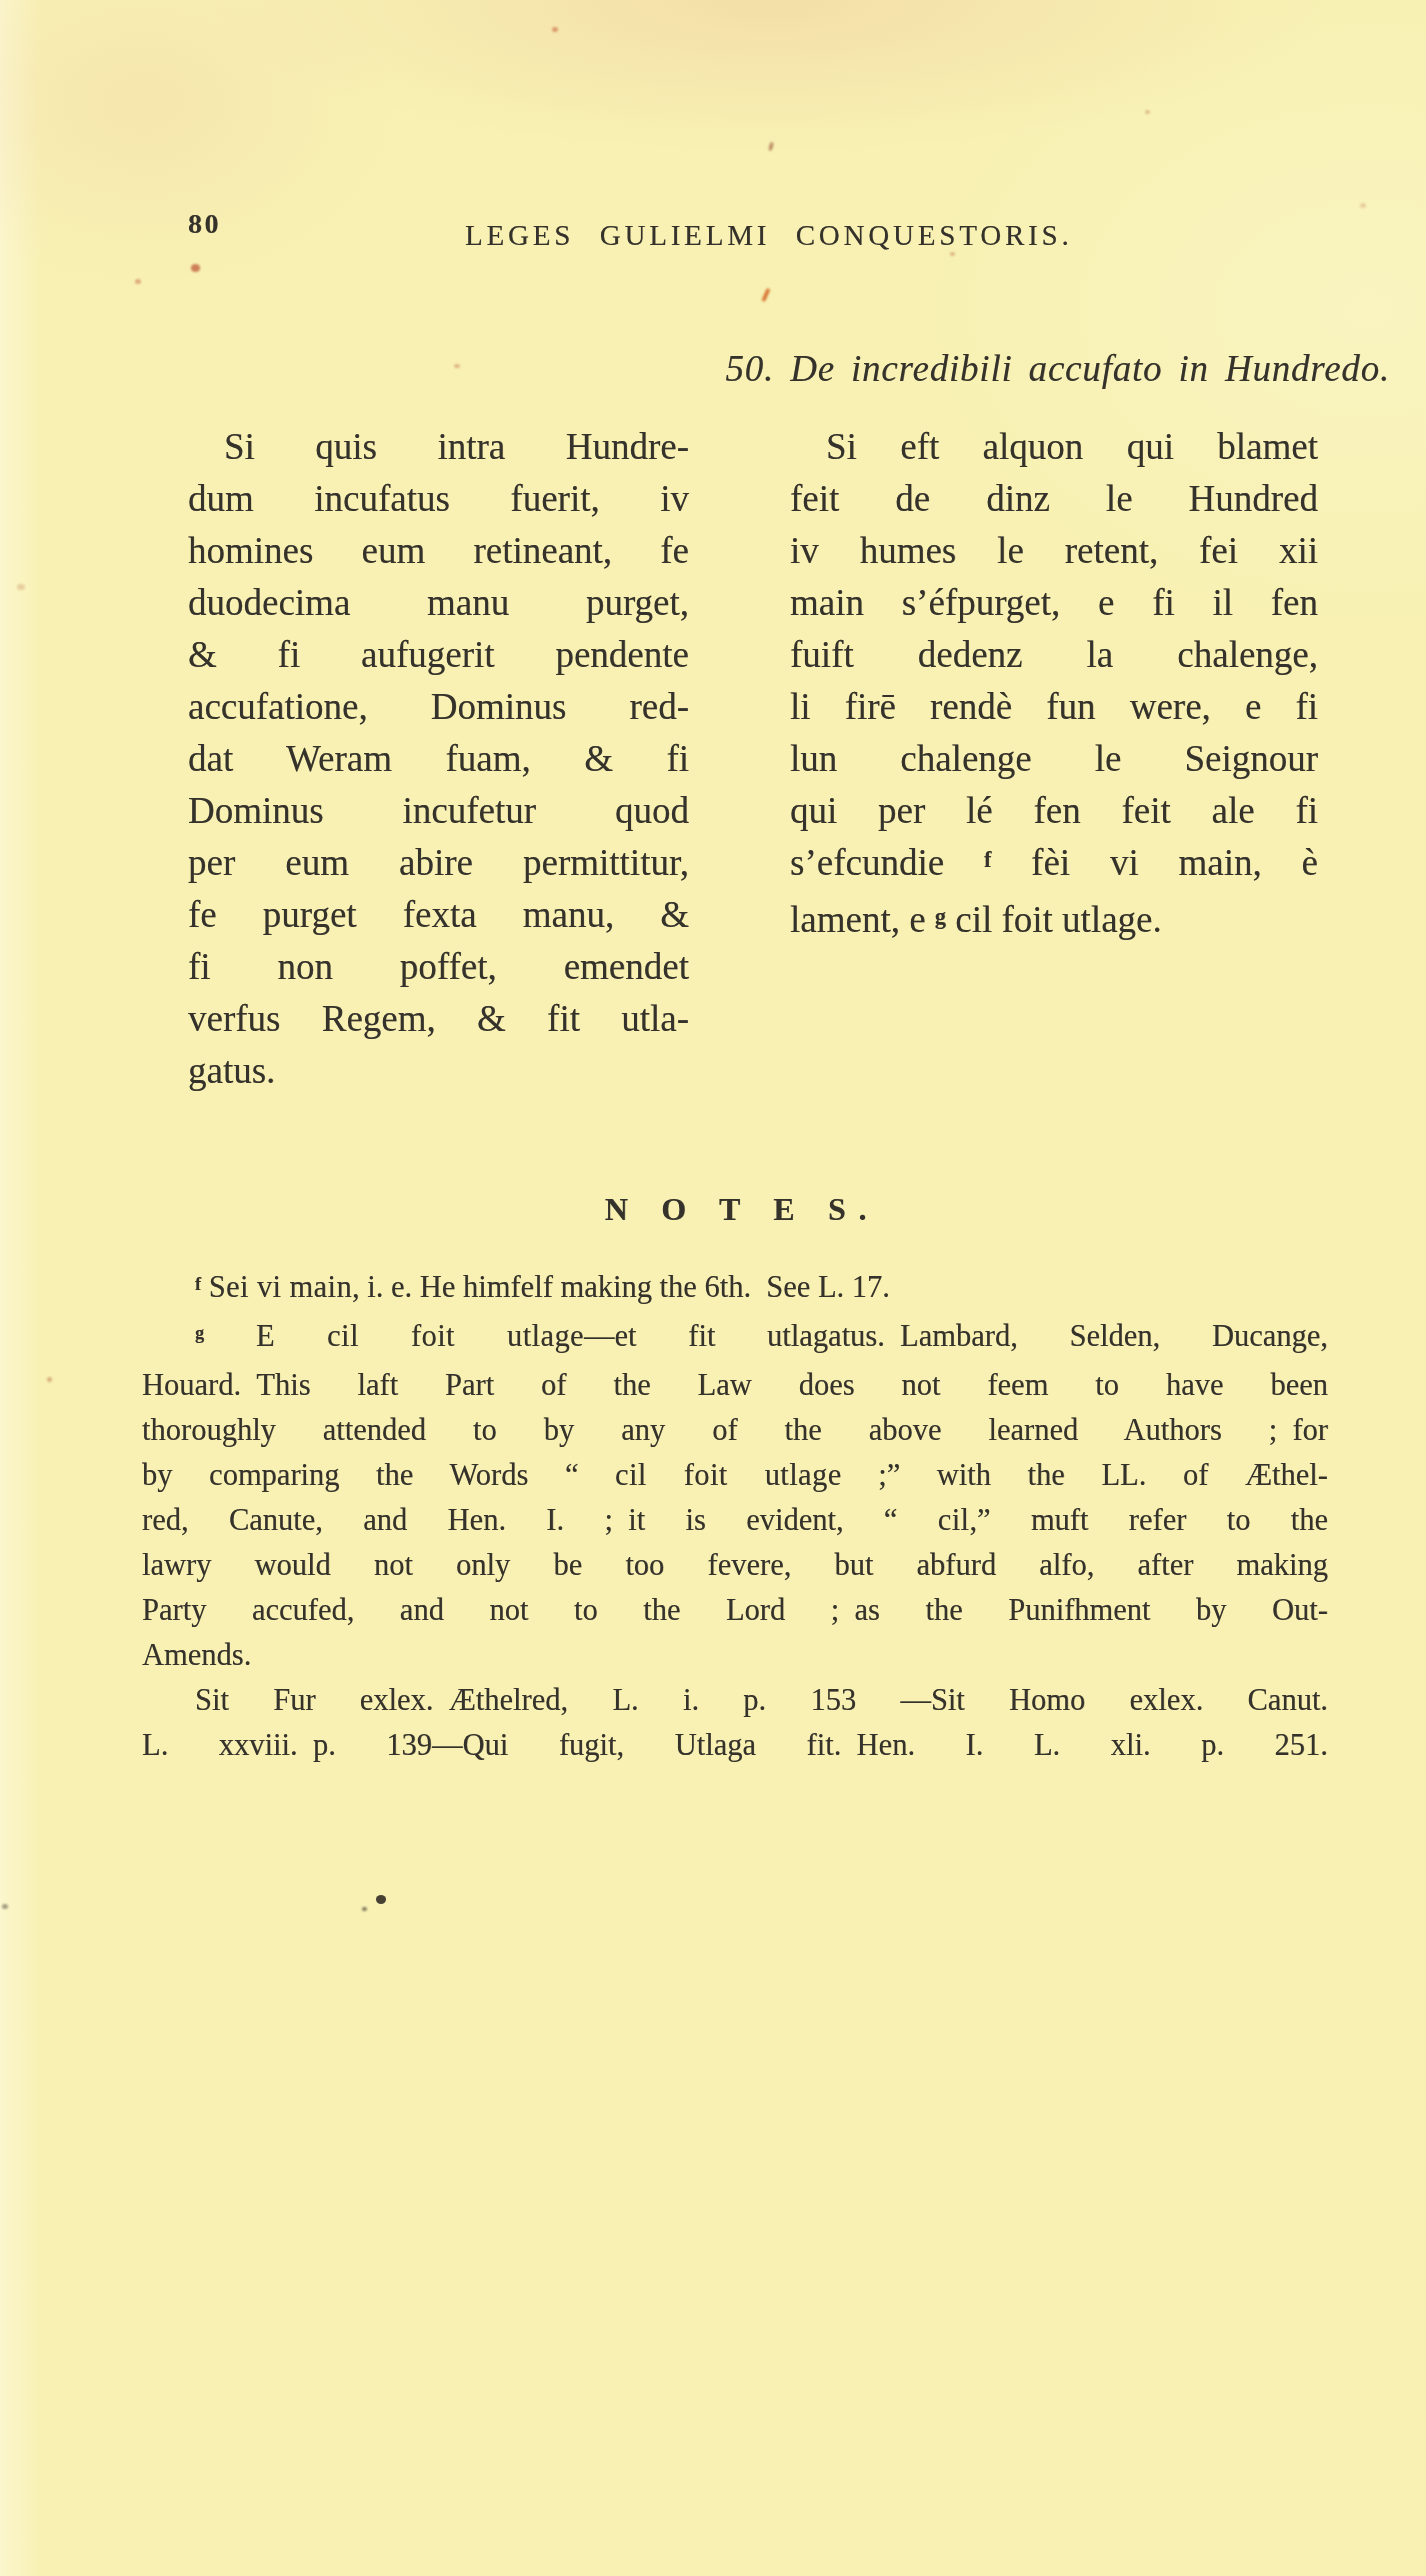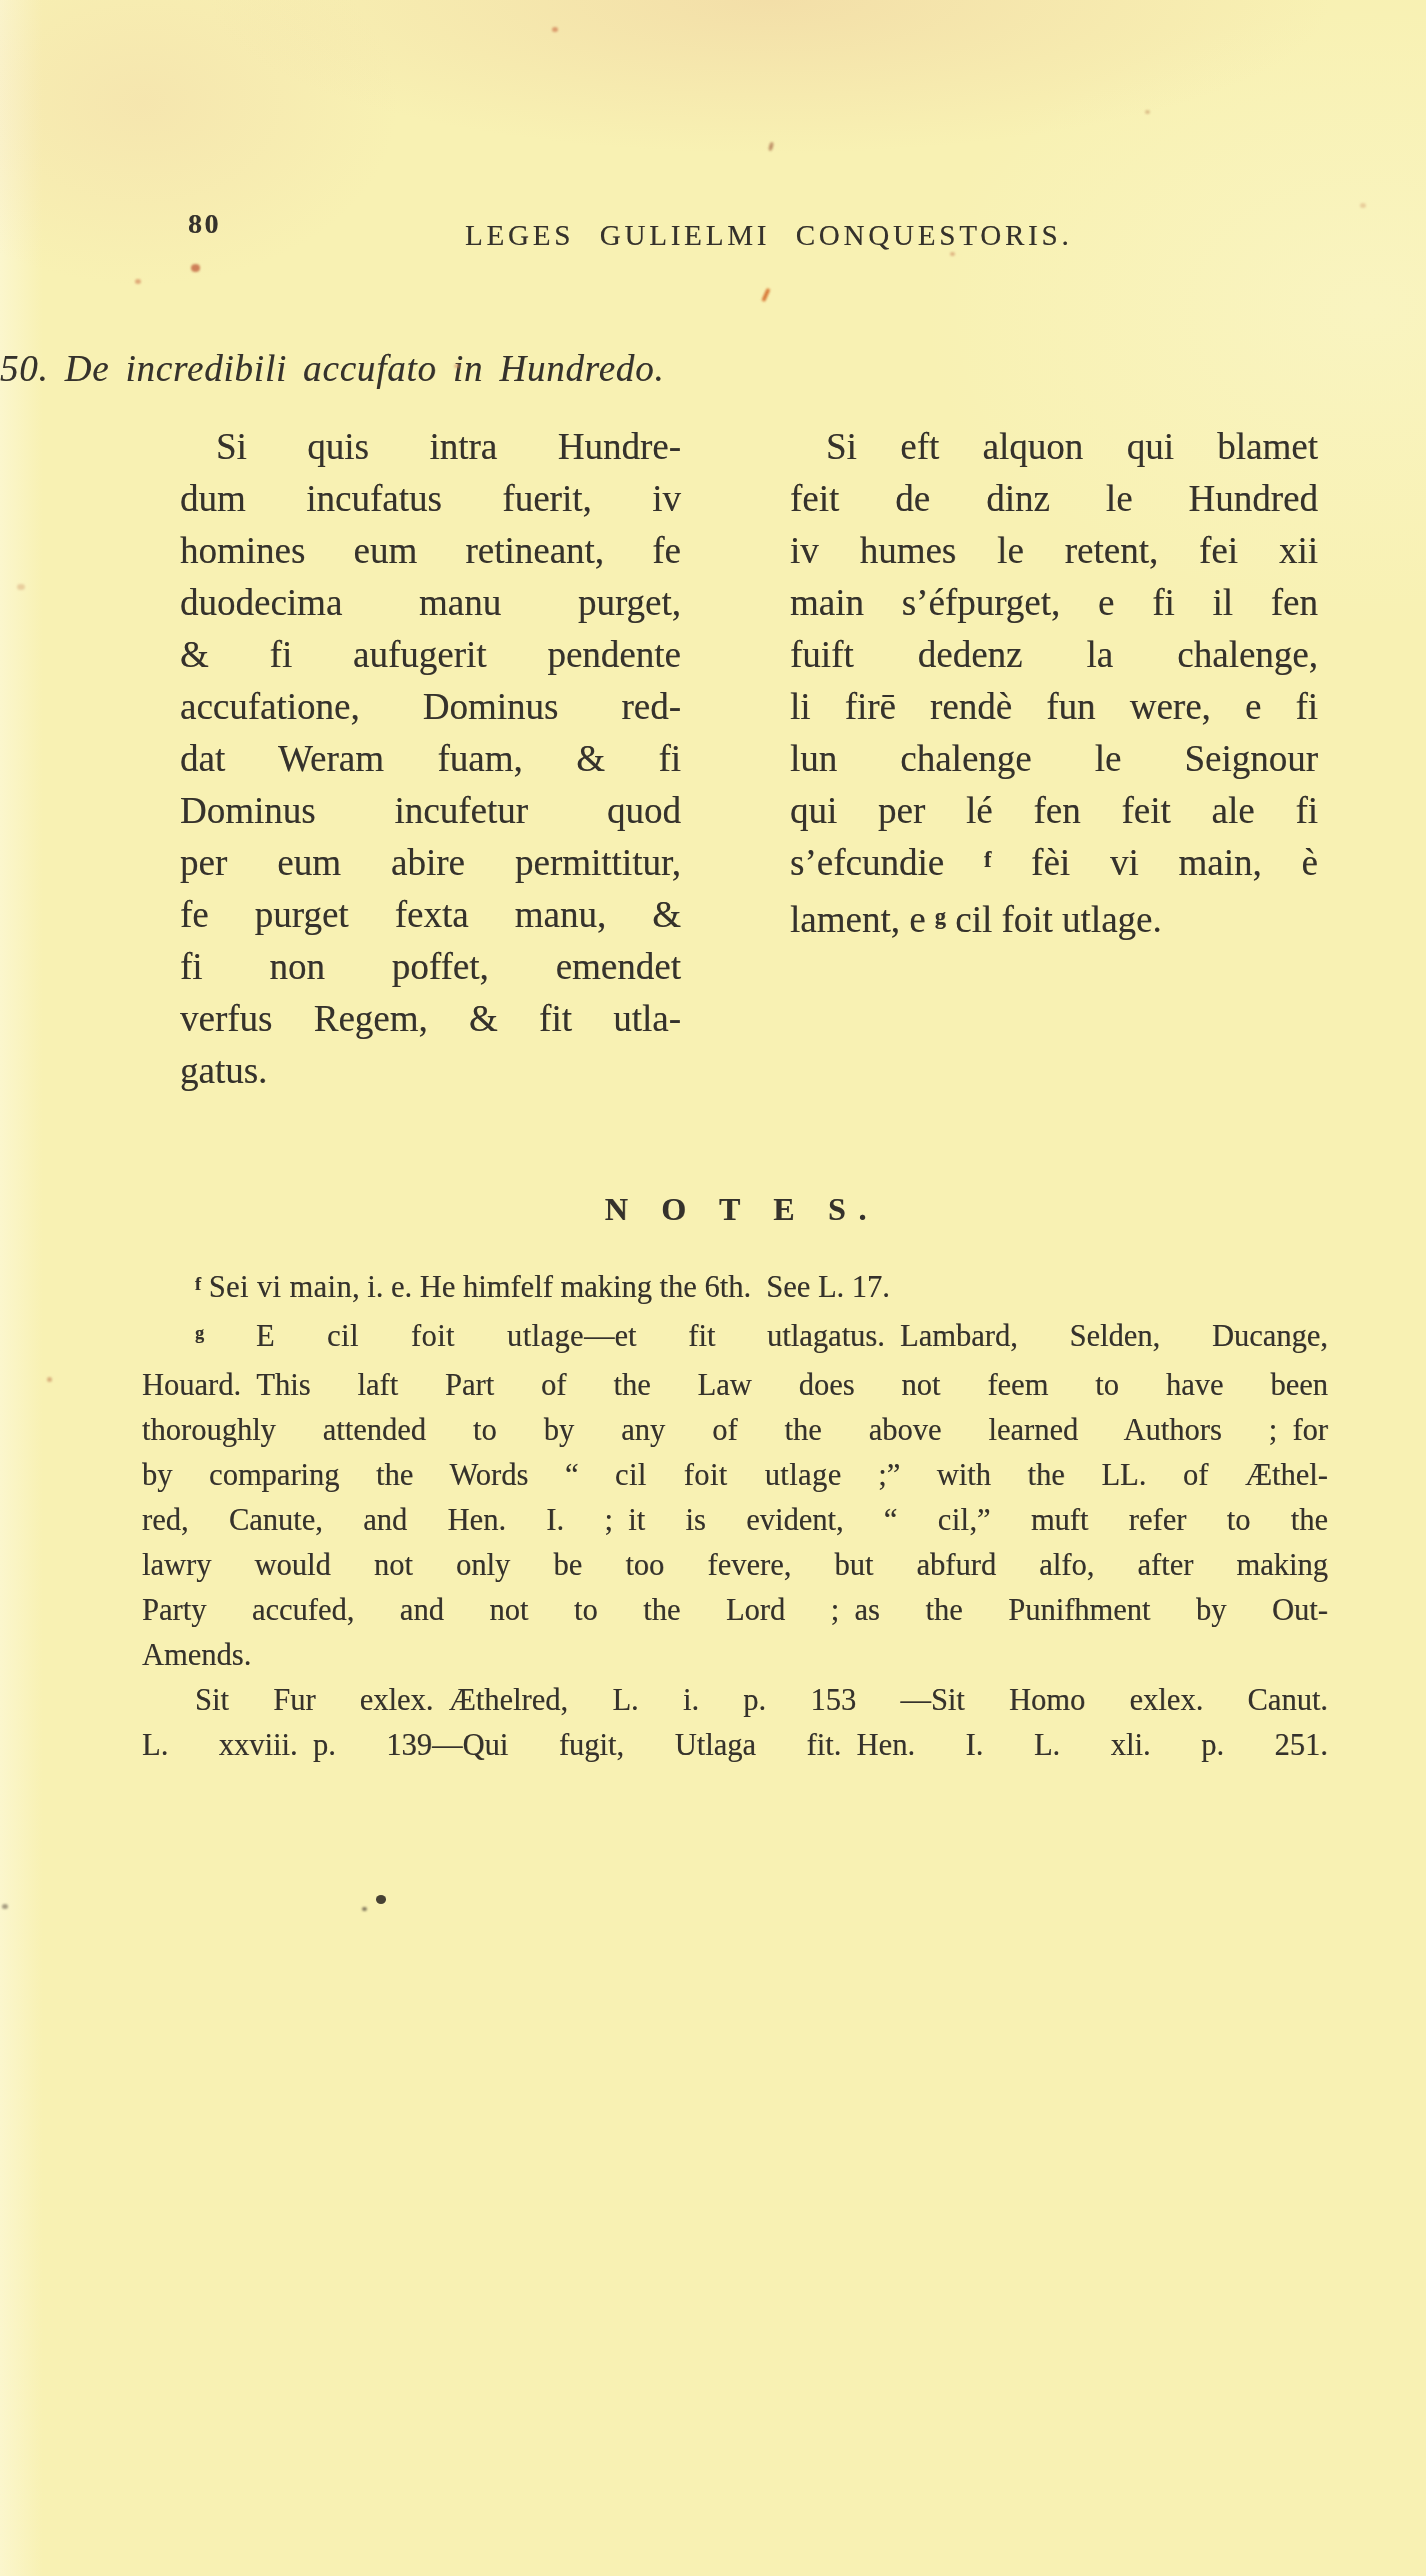--- a/index.html
+++ b/index.html
@@ -9,23 +9,23 @@
     color:#35322c;
     background:
       radial-gradient(ellipse 804px 220px at 54% 0%, rgba(230,175,140,0.28), rgba(230,175,140,0) 70%),
       radial-gradient(ellipse 356px 254px at 10% 4%, rgba(236,190,158,0.22), rgba(236,190,158,0) 72%),
       radial-gradient(ellipse 593px 423px at 96% 12%, rgba(250,247,205,0.5), rgba(250,247,205,0) 75%),
       linear-gradient(90deg, #fbf6cd 0%, #f8f1b3 3%, #f8f1b3 100%);
   }
   .page{position:absolute;inset:0;text-shadow:0.3px 0.4px 0.6px rgba(45,38,26,0.45)}
   .pagenum{position:absolute;left:188px;top:208px;font-size:28px;font-weight:bold;letter-spacing:2.5px}
   .runtitle{position:absolute;left:465px;top:219px;font-size:29px;font-weight:normal;letter-spacing:3.8px;word-spacing:14.4px}
-  .secheading{position:absolute;left:0;top:347px;width:1390px;text-align:left;font-style:italic;font-size:37px;letter-spacing:0.8px;word-spacing:6px}
+  .secheading{position:absolute;left:0;top:347px;width:1390px;text-align:right;font-style:italic;font-size:37px;letter-spacing:0.8px;word-spacing:6px}
   .col{position:absolute;top:421px;font-size:37px;line-height:52px}
-  .col-latin{left:180px;width:501px}
+  .col-latin{left:188px;width:501px}
   .col-french{left:790px;width:528px}
   .line{text-align:justify;text-align-last:justify}
   .line.noj{text-align-last:left}
   .col .line.ind{text-indent:36px}
   .notes-heading{position:absolute;left:0;top:1191px;width:1484px;text-align:center;font-size:32px;font-weight:bold;letter-spacing:12.7px}
   .notes{position:absolute;left:142px;top:1265px;width:1186px;font-size:30.5px;line-height:45px}
   .notes .line.ind{text-indent:53px}
   .it{letter-spacing:0.4px}
   .sup{font-size:0.6em;position:relative;top:-0.38em;font-weight:bold}
   .speck{position:absolute;border-radius:50%;filter:blur(1px)}

